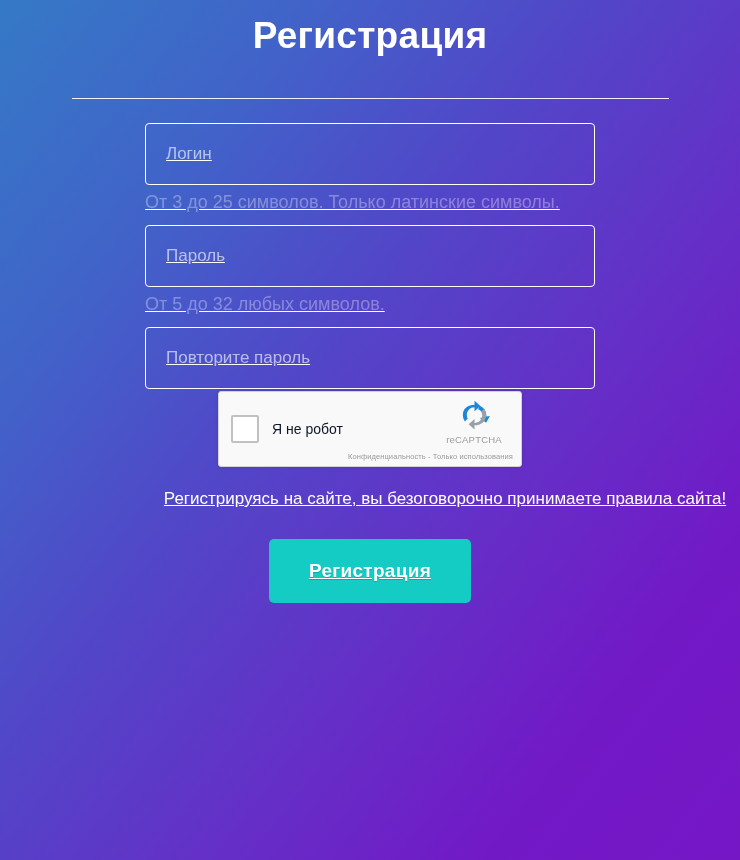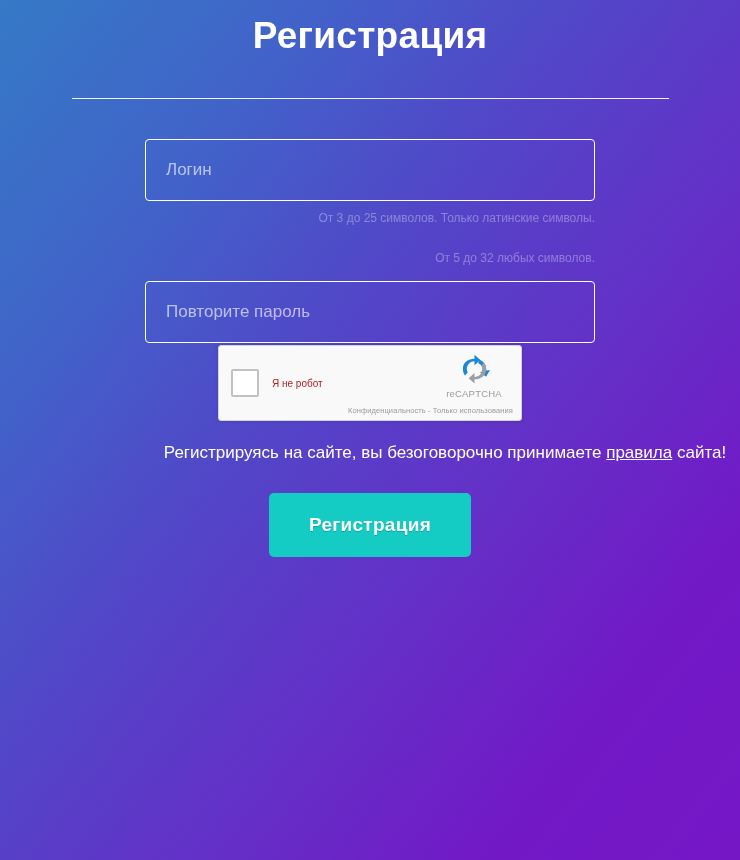--- a/index.html
+++ b/index.html
@@ -45,22 +45,23 @@
     width: 597px;
     height: 1px;
     margin: 40px auto 0 auto;
     background: #ffffff;
     opacity: 0.92;
   }
 
   
   .form {
     width: 450px;
-    margin: 16px auto;
+    margin: 0 auto;
     padding-top: 24px;
+    text-decoration: underline;
   }
 
   .field-group {
     margin-bottom: 0;
   }
 
   .text-input {
     display: block;
     width: 450px;
     height: 62px;
@@ -73,22 +74,22 @@
     font-size: 17px;
     outline: none;
   }
   .text-input::placeholder {
     color: rgba(255,255,255,0.62);
     font-size: 17px;
   }
 
   .field-hint {
     display: block;
-    text-align: right;
-    font-size: 12px;
+    text-align: left;
+    font-size: 18px;
     line-height: 18px;
     color: rgba(255,255,255,0.33);
     padding: 8px 0 14px 0;
     margin: 0;
   }
 
   
   .captcha-wrap {
     display: flex;
     justify-content: center;
@@ -110,22 +111,22 @@
     height: 28px;
     margin-left: 12px;
     background: #fff;
     border: 2px solid #c1c1c1;
     border-radius: 2px;
     flex: none;
     cursor: pointer;
   }
   .recaptcha-label {
     margin-left: 13px;
-    font-size: 10px;
-    color: #b91c1c;
+    font-size: 14px;
+    color: #0f172a;
     font-family: "Liberation Sans", "DejaVu Sans", sans-serif;
     white-space: nowrap;
   }
   .recaptcha-brand {
     position: absolute;
     right: 9px;
     top: 8px;
     width: 76px;
     text-align: center;
   }
@@ -202,20 +203,21 @@
 
   <form class="form">
 
     <div class="field-group">
       <input class="text-input" type="text" placeholder="Логин" style="">
       <span class="field-hint">От 3 до 25 символов. Только латинские символы.</span>
     </div>
 
 
     <div class="field-group">
+      <input class="text-input" type="text" placeholder="Пароль" style="">
       <span class="field-hint">От 5 до 32 любых символов.</span>
     </div>
 
     <div class="field-group">
       <input class="text-input" type="text" placeholder="Повторите пароль" style="">
     </div>
 
     <div class="captcha-wrap">
       <div class="recaptcha-box">
 

